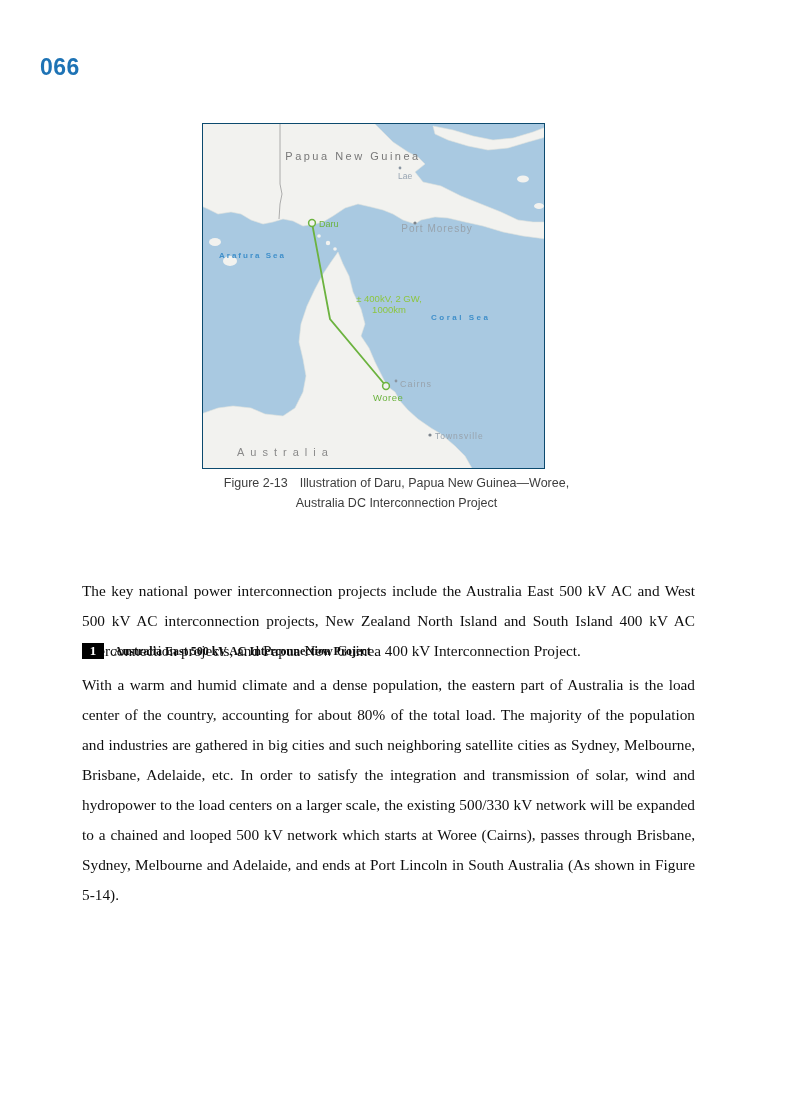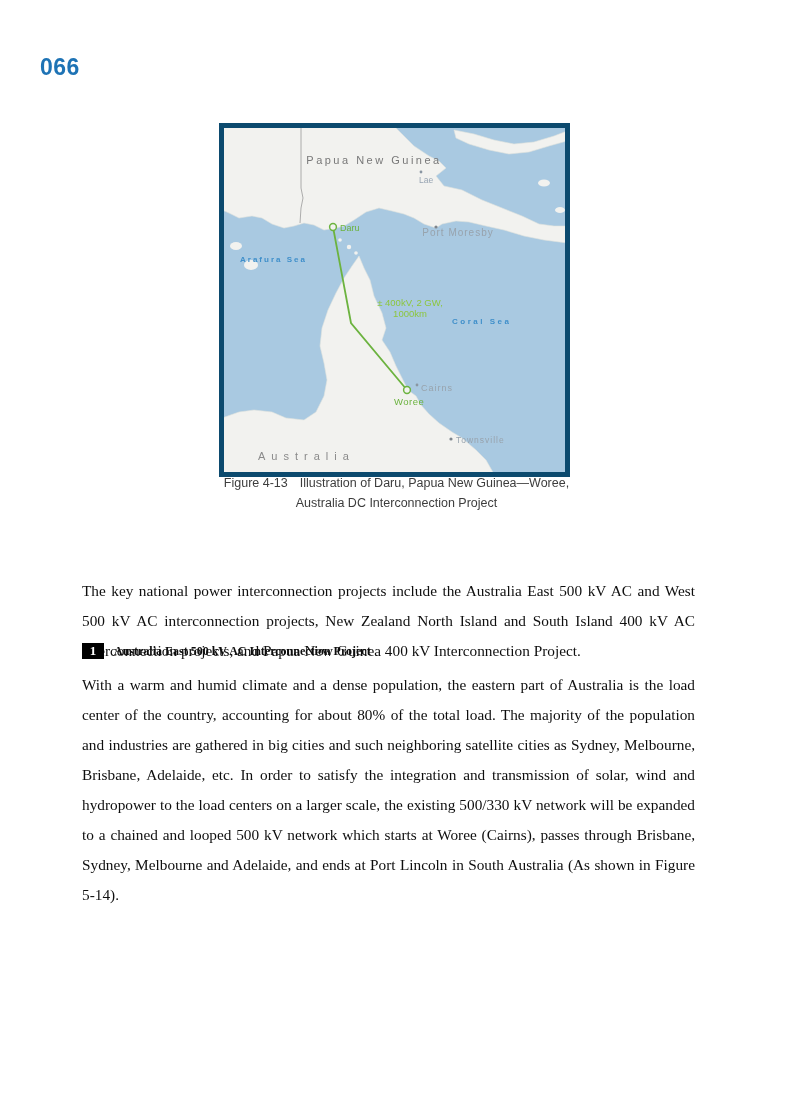--- a/index.html
+++ b/index.html
@@ -1,21 +1,21 @@
 <!DOCTYPE html>
 <html><head>
 <meta charset="utf-8">
 <style>
   html,body{margin:0;padding:0;background:#ffffff;}
   .page{position:relative;width:737px;height:1100px;background:#ffffff;overflow:hidden;
         font-family:"Liberation Serif",serif;color:#111;}
   .page-number{position:absolute;left:40px;top:54px;font-family:"Liberation Sans",sans-serif;
         font-size:23px;font-weight:bold;color:#1e73b5;letter-spacing:.5px;}
-  .map-frame{position:absolute;left:219px;top:123px;width:341px;height:344px;
-        border:5px solid #0c4a6e;box-sizing:content-box;background:#a9c9e1;}
+  .map-frame{position:absolute;left:202px;top:123px;width:341px;height:344px;
+        border:1px solid #0c4a6e;box-sizing:content-box;background:#a9c9e1;}
   .map-frame svg{display:block;width:341px;height:344px;}
   .figcaption{position:absolute;left:0;top:473px;width:793px;text-align:center;
         font-family:"Liberation Sans",sans-serif;font-size:12.5px;color:#3d3d3d;line-height:20px;}
   .cap-gap{display:inline-block;width:12px;}
   .section-heading{position:absolute;left:82px;top:536px;font-family:"Liberation Sans",sans-serif;
         font-size:17.5px;font-weight:500;color:#2b2b2b;}
   .section-heading .sec-num{margin-right:16px;}
   .body-text{position:absolute;left:82px;width:613px;margin:0;font-size:15.3px;line-height:30px;
         text-align:justify;color:#0e0e0e;}
   .para1{top:576px;}
@@ -86,21 +86,21 @@
       <text x="186" y="178" text-anchor="middle" font-size="9.5" fill="#8dc63f">± 400kV, 2 GW,</text>
       <text x="186" y="189" text-anchor="middle" font-size="9.5" fill="#8dc63f">1000km</text>
       <text x="197" y="263" font-size="9" letter-spacing="1" fill="#98a3ad">Cairns</text>
       <text x="170" y="277" font-size="9.5" letter-spacing="0.5" fill="#6cb33f">Woree</text>
       <text x="232" y="315" font-size="8.5" letter-spacing="1" fill="#98a3ad">Townsville</text>
       <text x="34" y="332" font-size="11" letter-spacing="6" fill="#8a8a8a">Australia</text>
     </svg>
   </div>
 
   <div class="figcaption">
-    <div class="cap-line"><span>Figure 4-13</span><span class="cap-gap"></span><span>Illustration of Daru, Papua New Guinea—Woree,</span></div>
+    <div class="cap-line"><span>Figure 2-13</span><span class="cap-gap"></span><span>Illustration of Daru, Papua New Guinea—Woree,</span></div>
     <div class="cap-line">Australia DC Interconnection Project</div>
   </div>
 
 
   <p class="body-text para1">The key national power interconnection projects include the Australia East 500 kV AC and West 500 kV AC interconnection projects, New Zealand North Island and South Island 400 kV AC interconnection projects, and Papua New Guinea 400 kV Interconnection Project.</p>
 
   <div class="item-heading">
     <span class="num-box">1</span>
     <span class="item-title">Australia East 500 kV AC Interconnection Project</span>
   </div>

